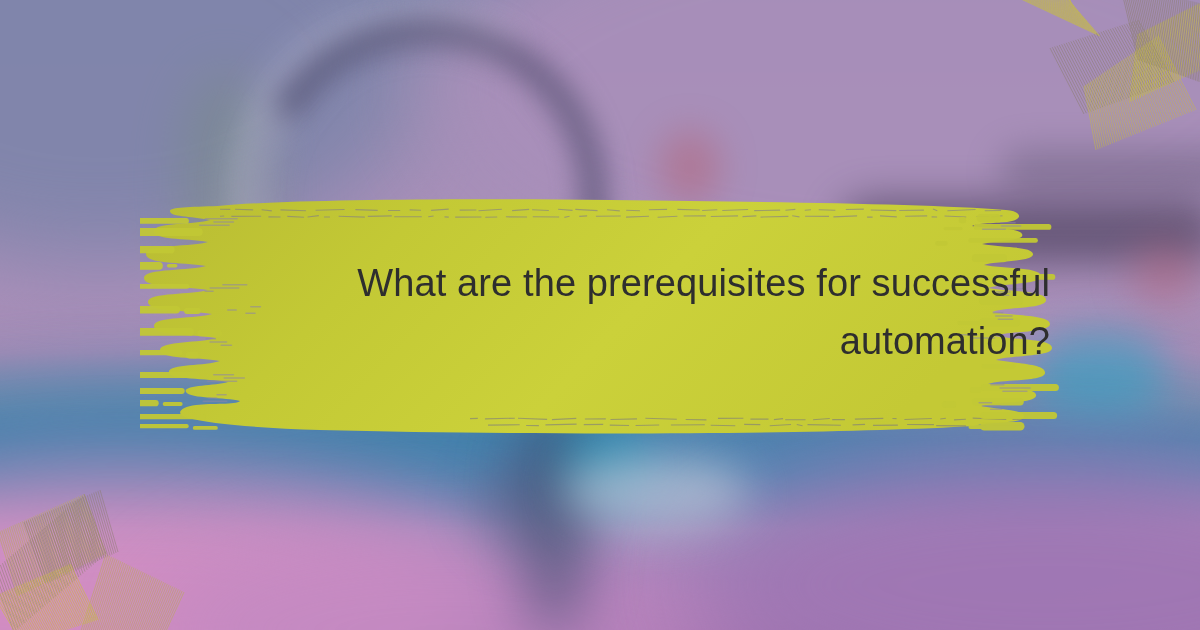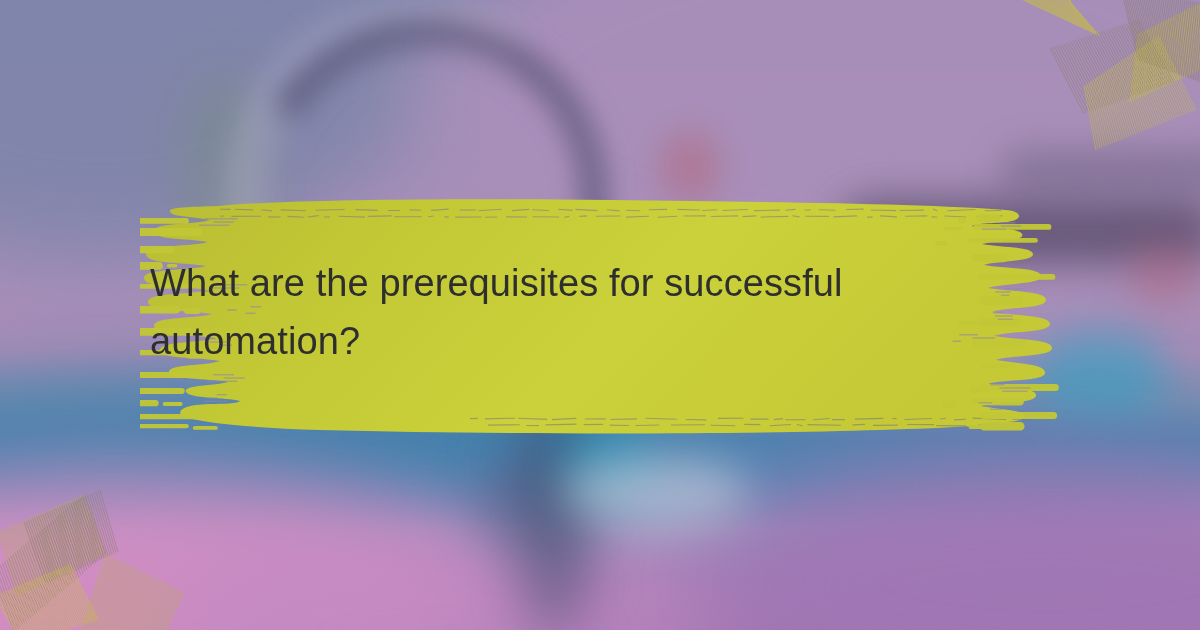--- a/index.html
+++ b/index.html
@@ -84,21 +84,21 @@
 
   
   .brush-wrap{
     position:absolute;left:140px;top:188px;width:920px;height:262px;
   }
   .brush-svg{position:absolute;inset:0;width:100%;height:100%;}
 
   
   .headline{
     position:absolute;left:150px;top:255px;width:900px;
-    text-align:left;
+    text-align:right;
     color:#2e2e2e;
     font-size:38px;
     line-height:1.52;
     font-weight:400;
     letter-spacing:.1px;
     white-space:pre-line;
   }
 </style>
 </head>
 <body>

